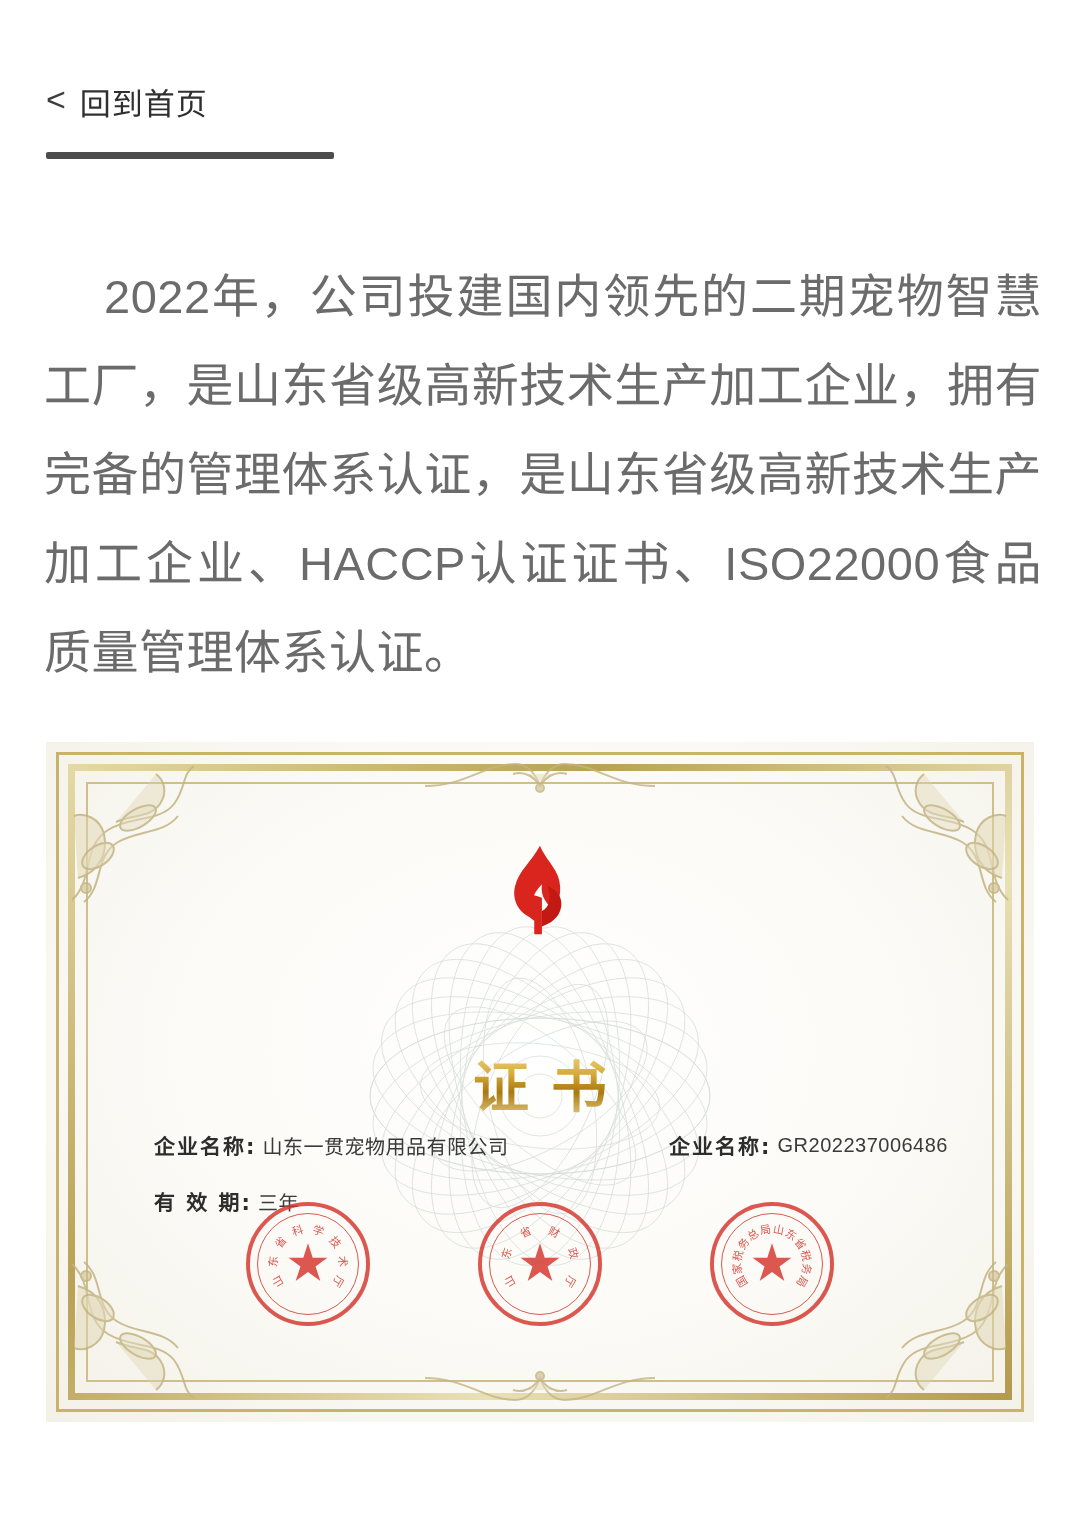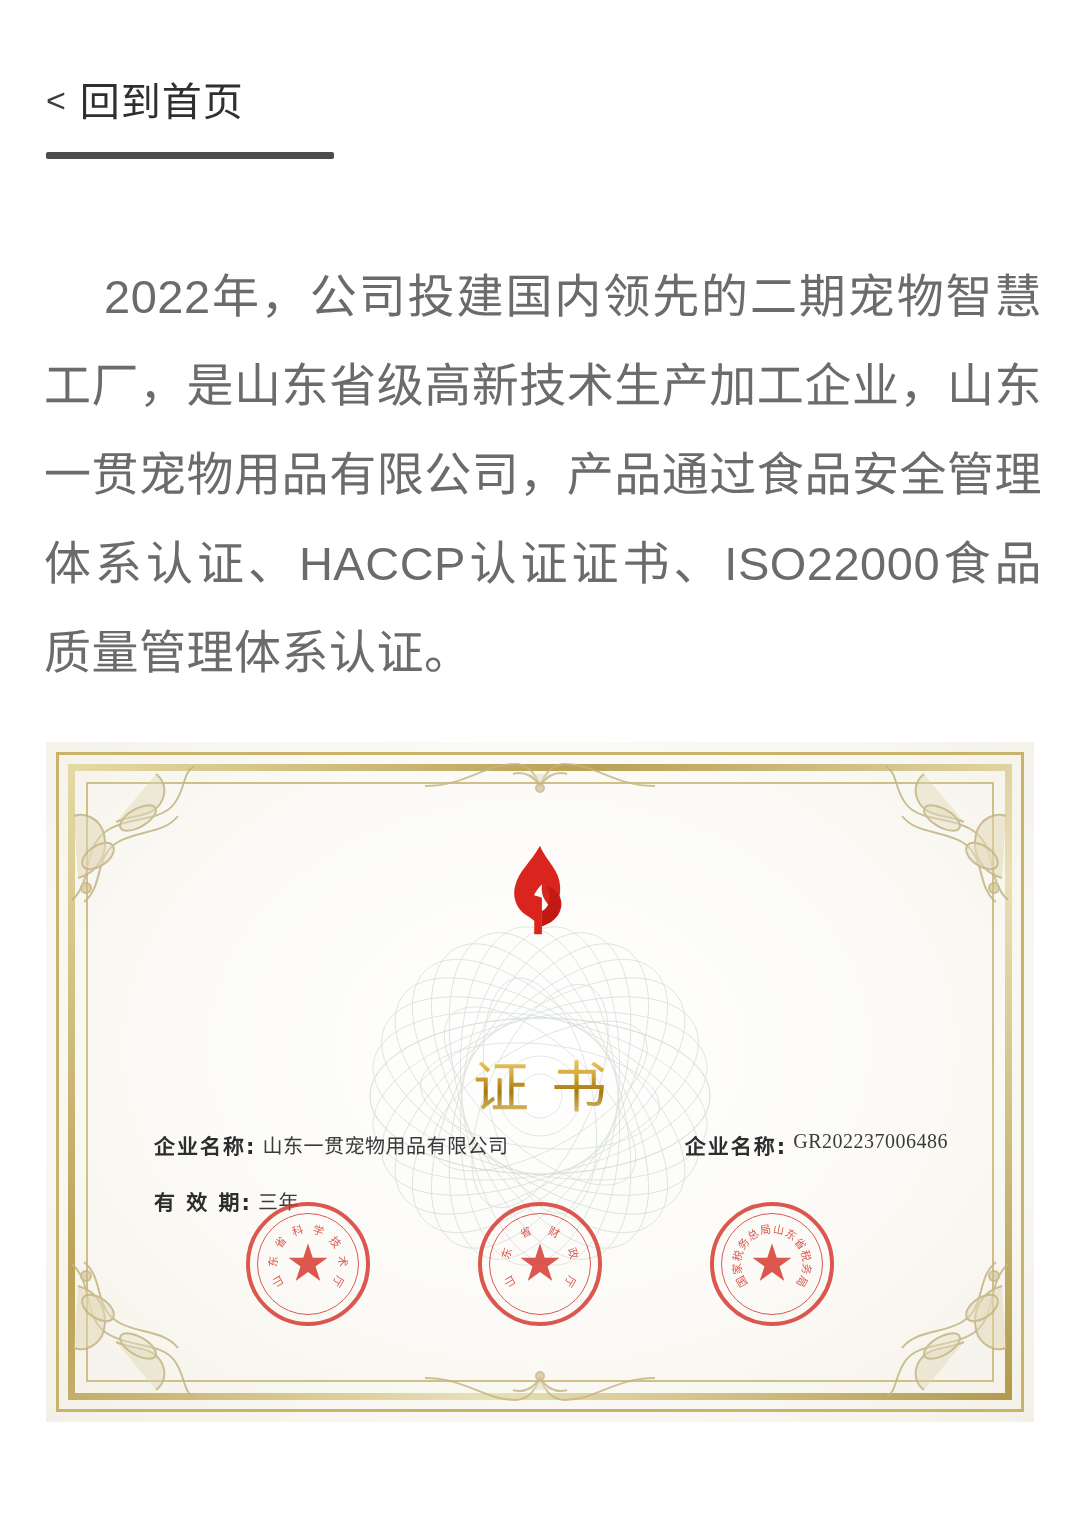--- a/index.html
+++ b/index.html
@@ -33,25 +33,26 @@
     cursor: pointer;
   }
   .back-chevron {
     font-size: 34px;
     line-height: 1;
     color: #3d3d3d;
     font-weight: 400;
     transform: translateY(-2px);
   }
   .back-text {
-    font-size: 40px;
+    font-size: 31px;
     line-height: 1;
     letter-spacing: 1px;
     color: #2f2f2f;
     font-weight: 500;
+    margin-top: 7px;
   }
   .back-underline {
     position: absolute;
     left: 46px;
     top: 152px;
     width: 288px;
     height: 7px;
     background: #4c4c4c;
     border-radius: 2px;
   }
@@ -168,21 +169,21 @@
     -webkit-text-stroke: 1px rgba(150,110,20,0.35);
   }
   .cert-subtitle {
     position: absolute;
     left: 0; right: 0;
     top: 300px;
     text-align: center;
     font-size: 56px;
     letter-spacing: 22px;
     text-indent: 22px;
-    font-weight: 400;
+    font-weight: 700;
     font-family: "DejaVu Sans", sans-serif;
     background: linear-gradient(180deg, #f6e8a8 0%, #d9ad3e 38%, #a8790f 62%, #f0dd9c 100%);
     -webkit-background-clip: text;
     background-clip: text;
     color: transparent;
   }
 
   
   .fields {
     position: absolute;
@@ -191,37 +192,37 @@
     top: 388px;
   }
   .field-row {
     display: flex;
     justify-content: space-between;
     align-items: flex-end;
     margin-bottom: 26px;
   }
   .field {
     display: flex;
-    align-items: flex-start;
+    align-items: center;
     gap: 6px;
   }
   .field-label {
     font-size: 21px;
     color: #2d2d2d;
     font-weight: 700;
     letter-spacing: 2px;
     white-space: nowrap;
     font-family: "DejaVu Sans", sans-serif;
   }
   .field-value {
     font-size: 20px;
     color: #3a3a3a;
     letter-spacing: 0.5px;
     white-space: nowrap;
-    font-family: Liberation Serif, serif;
+    font-family: Liberation Sans, sans-serif;
   }
 
   
   .seals {
     position: absolute;
     left: 0; right: 0;
     bottom: 96px;
     display: flex;
     justify-content: center;
     gap: 108px;
@@ -269,21 +270,21 @@
 <body>
 
 <div class="page">
 
   <div class="back-link">
     <span class="back-chevron">&lt;</span>
     <span class="back-text">回到首页</span>
   </div>
   <div class="back-underline"></div>
 
-  <p class="paragraph">2022年，公司投建国内领先的二期宠物智慧工厂，是山东省级高新技术生产加工企业，山东一贯宠物用品有限公司，产品通过食品安全管理体系认证、HACCP认证证书、ISO22000食品质量管理体系认证。</p>
+  <p class="paragraph">2022年，公司投建国内领先的二期宠物智慧工厂，是山东省级高新技术生产加工企业，拥有完备的管理体系认证，是山东省级高新技术生产加工企业、HACCP认证证书、ISO22000食品质量管理体系认证。</p>
 
   <div class="cert-wrap">
     <div class="cert">
 
       <div class="cert-border-outer"></div>
       <div class="cert-border-inner"></div>
       <div class="cert-border-thin"></div>
 
       <svg class="corner tl" viewBox="0 0 160 150">
         <g fill="none" stroke="#c4b483" stroke-width="2">

